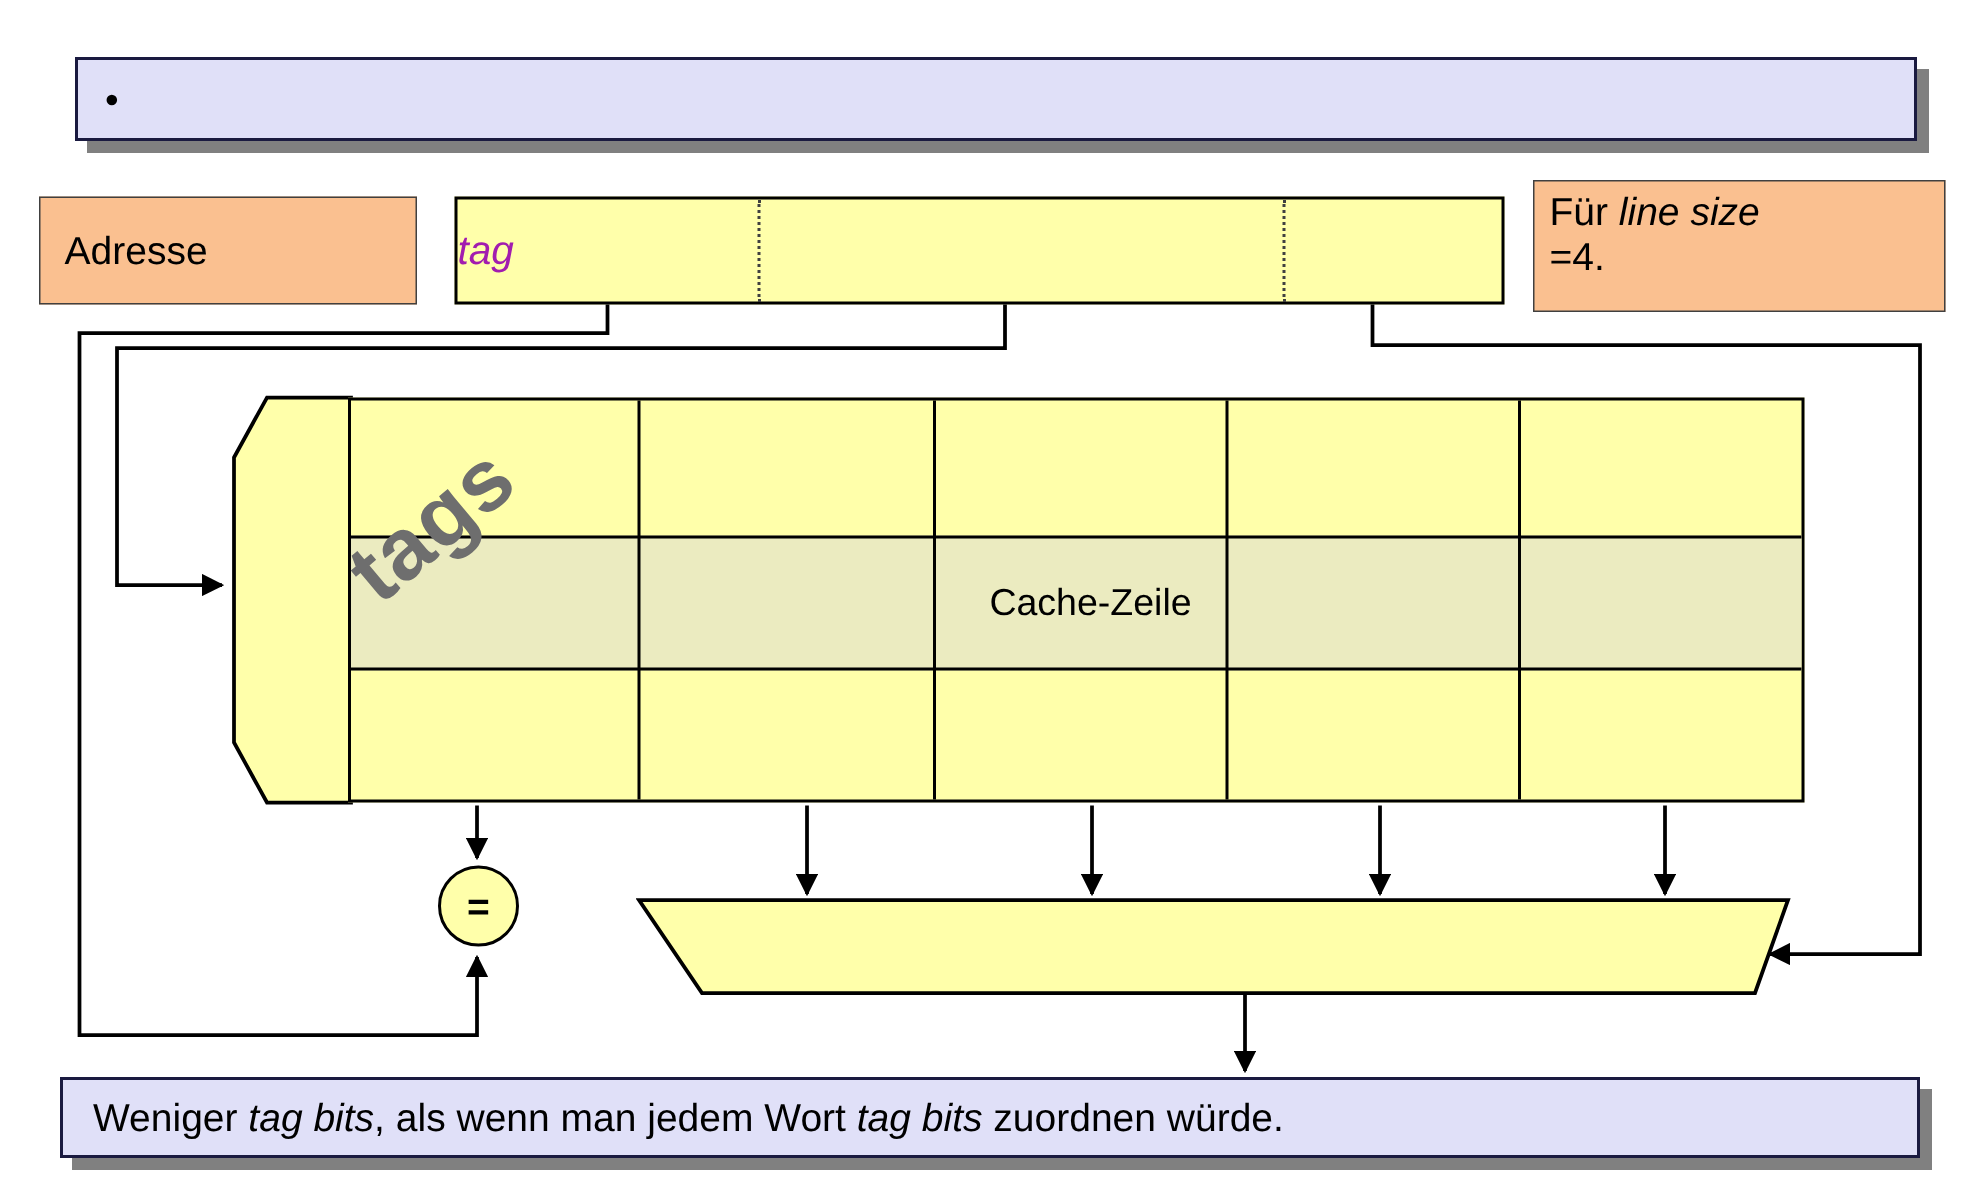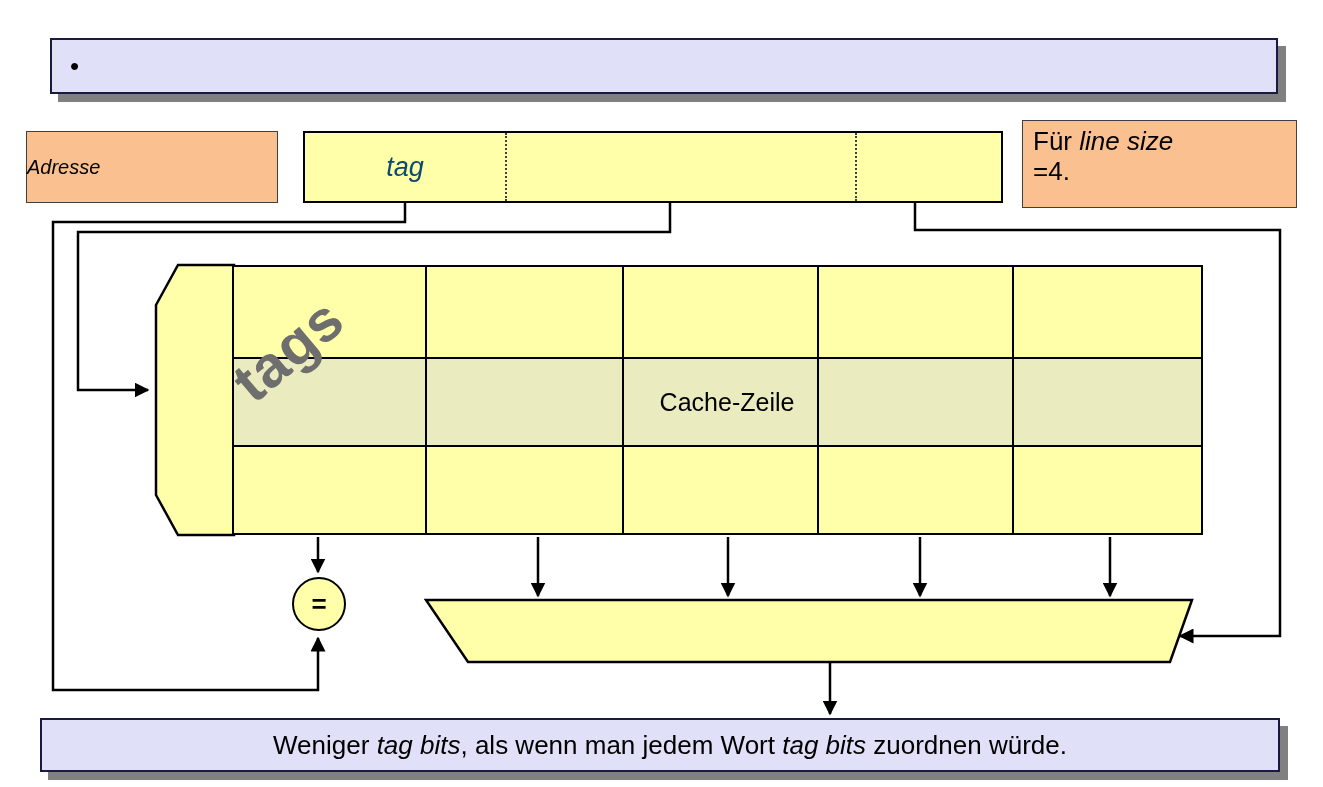--- a/index.html
+++ b/index.html
@@ -37,21 +37,20 @@
     padding-left: 18px;
     font-size: 29px;
   }
   .callout-bottom {
     left: 40px;
     top: 718px;
     width: 1240px;
     height: 54px;
     padding-left: 20px;
     font-size: 26px;
-    justify-content: center;
   }
   .bullet-dot {
     display: inline-block;
     width: 26px;
     font-size: 26px;
     line-height: 1;
     color: #000;
   }
   .i { font-style: italic; }
   .bi { font-weight: bold; font-style: italic; }
@@ -62,25 +61,24 @@
     background: #fac090;
     border: 1px solid #404040;
     box-sizing: border-box;
     color: #000;
   }
   #addr-label {
     left: 26px;
     top: 131px;
     width: 252px;
     height: 72px;
-    font-size: 20px;
-    display: flex;
-    align-items: center;
-    padding-left: 0;
-    font-style: italic;
+    font-size: 26px;
+    display: flex;
+    align-items: center;
+    padding-left: 16px;
   }
   #linesize-note {
     left: 1022px;
     top: 120px;
     width: 275px;
     height: 88px;
     font-size: 26px;
     padding: 6px 10px;
     line-height: 1.15;
   }
@@ -95,23 +93,22 @@
     background: #ffffaa;
     border: 2px solid #000000;
     box-sizing: border-box;
   }
   .addr-seg {
     position: absolute;
     top: 0;
     height: 100%;
     display: flex;
     align-items: center;
-    justify-content: center;
     font-size: 27px;
-    color: #0c4a6e;
+    color: #a21caf;
   }
   #seg-tag   { left: 0;     width: 200px; }
   #seg-index { left: 202px; width: 348px; }
   #seg-off   { left: 552px; width: 144px; }
   .addr-div {
     position: absolute;
     top: 0;
     width: 0;
     height: 100%;
     border-left: 2px dotted #404040;

